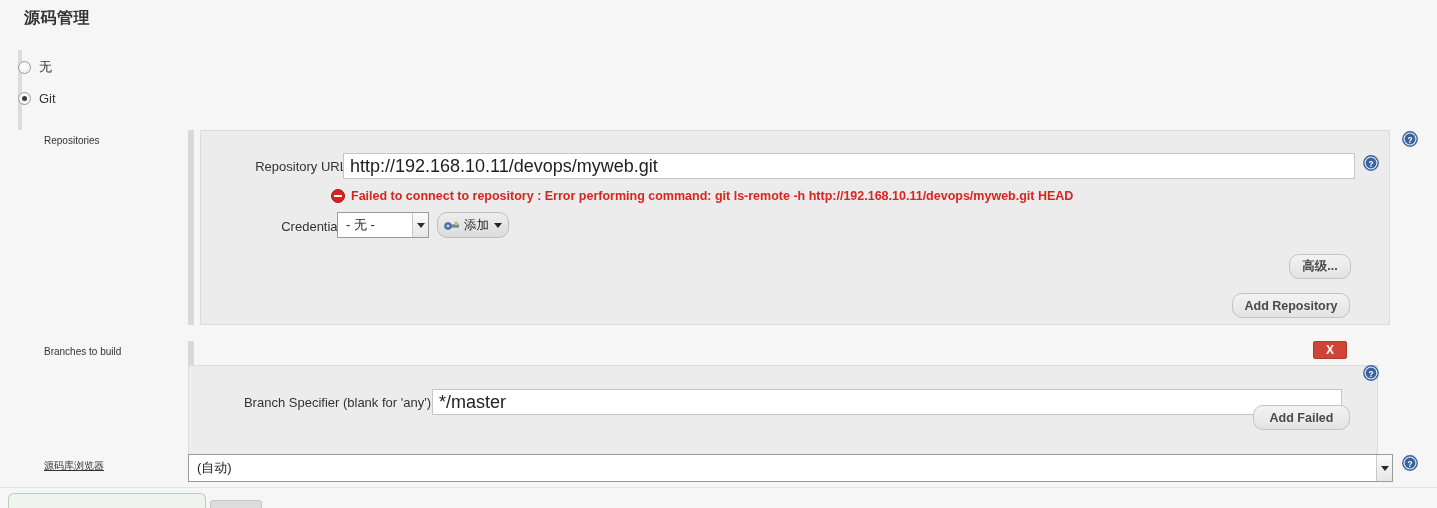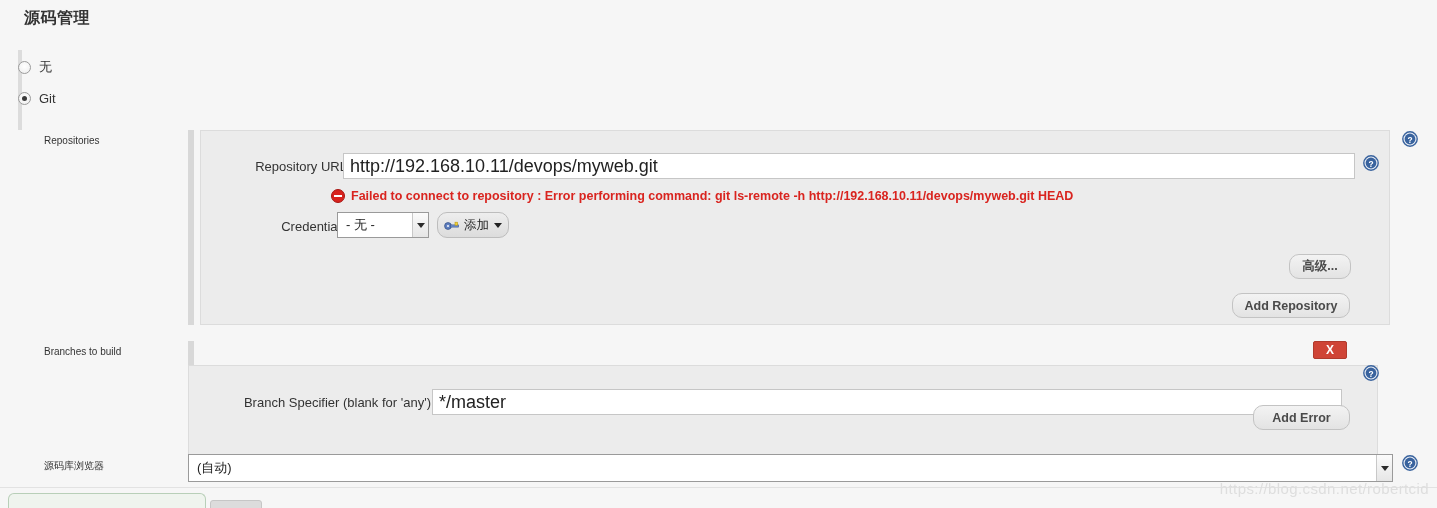--- a/index.html
+++ b/index.html
@@ -250,40 +250,39 @@
 
   <div class="panel" style="left:188px; top:341px; width:1190px; height:97px;margin-top:24px;">
 
     <div class="inner-label" style="left:26px; top:29px; width:216px;">Branch Specifier (blank for 'any')</div>
 
     <input class="text-input" style="left: 243px; top: 23px; width: 910px;" value="*/master">
   </div>
 
   <div class="btn-delete" style="left:1313px; top:341px; width:34px; height:18px;">X</div>
 
-  <div class="btn" style="left:1253px; top:405px; width:97px; height:25px;">Add Error</div>
+  <div class="btn" style="left:1253px; top:405px; width:97px; height:25px;">Add Failed</div>
 
   <svg class="help-icon" style="left:1363px; top:365px;" viewBox="0 0 16 16">
     <circle cx="8" cy="8" r="7.2" fill="#e9edf4" stroke="#39639e" stroke-width="1.4"></circle>
     <circle cx="8" cy="8" r="5.4" fill="#39639e"></circle>
     <text x="8" y="11.6" font-size="8.4" font-weight="bold" fill="#ffffff" text-anchor="middle" font-family="Liberation Sans, sans-serif">?</text>
   </svg>
 
-  <div class="row-label" style="left:44px; top:459px;">源码库浏览器</div>
+  <div class="row-label" style="left:44px; top:459px;text-decoration:underline;">源码库浏览器</div>
 
   <div class="select-box" style="left:188px; top:454px; width:1205px; height:28px; background:#fff;">
     <span class="sel-val">(自动)</span>
     <span class="select-arrow"></span>
   </div>
 
   <svg class="help-icon" style="left:1402px; top:455px;" viewBox="0 0 16 16">
     <circle cx="8" cy="8" r="7.2" fill="#e9edf4" stroke="#39639e" stroke-width="1.4"></circle>
     <circle cx="8" cy="8" r="5.4" fill="#39639e"></circle>
     <text x="8" y="11.6" font-size="8.4" font-weight="bold" fill="#ffffff" text-anchor="middle" font-family="Liberation Sans, sans-serif">?</text>
   </svg>
 
   <div class="bottom-sep"></div>
   <div class="bottom-bar"></div>
   <div class="bottom-btn"></div>
 
-  <div class="watermark">https://blog.csdn.net/robertcid</div>
 
 </div>
 
 </body></html>

